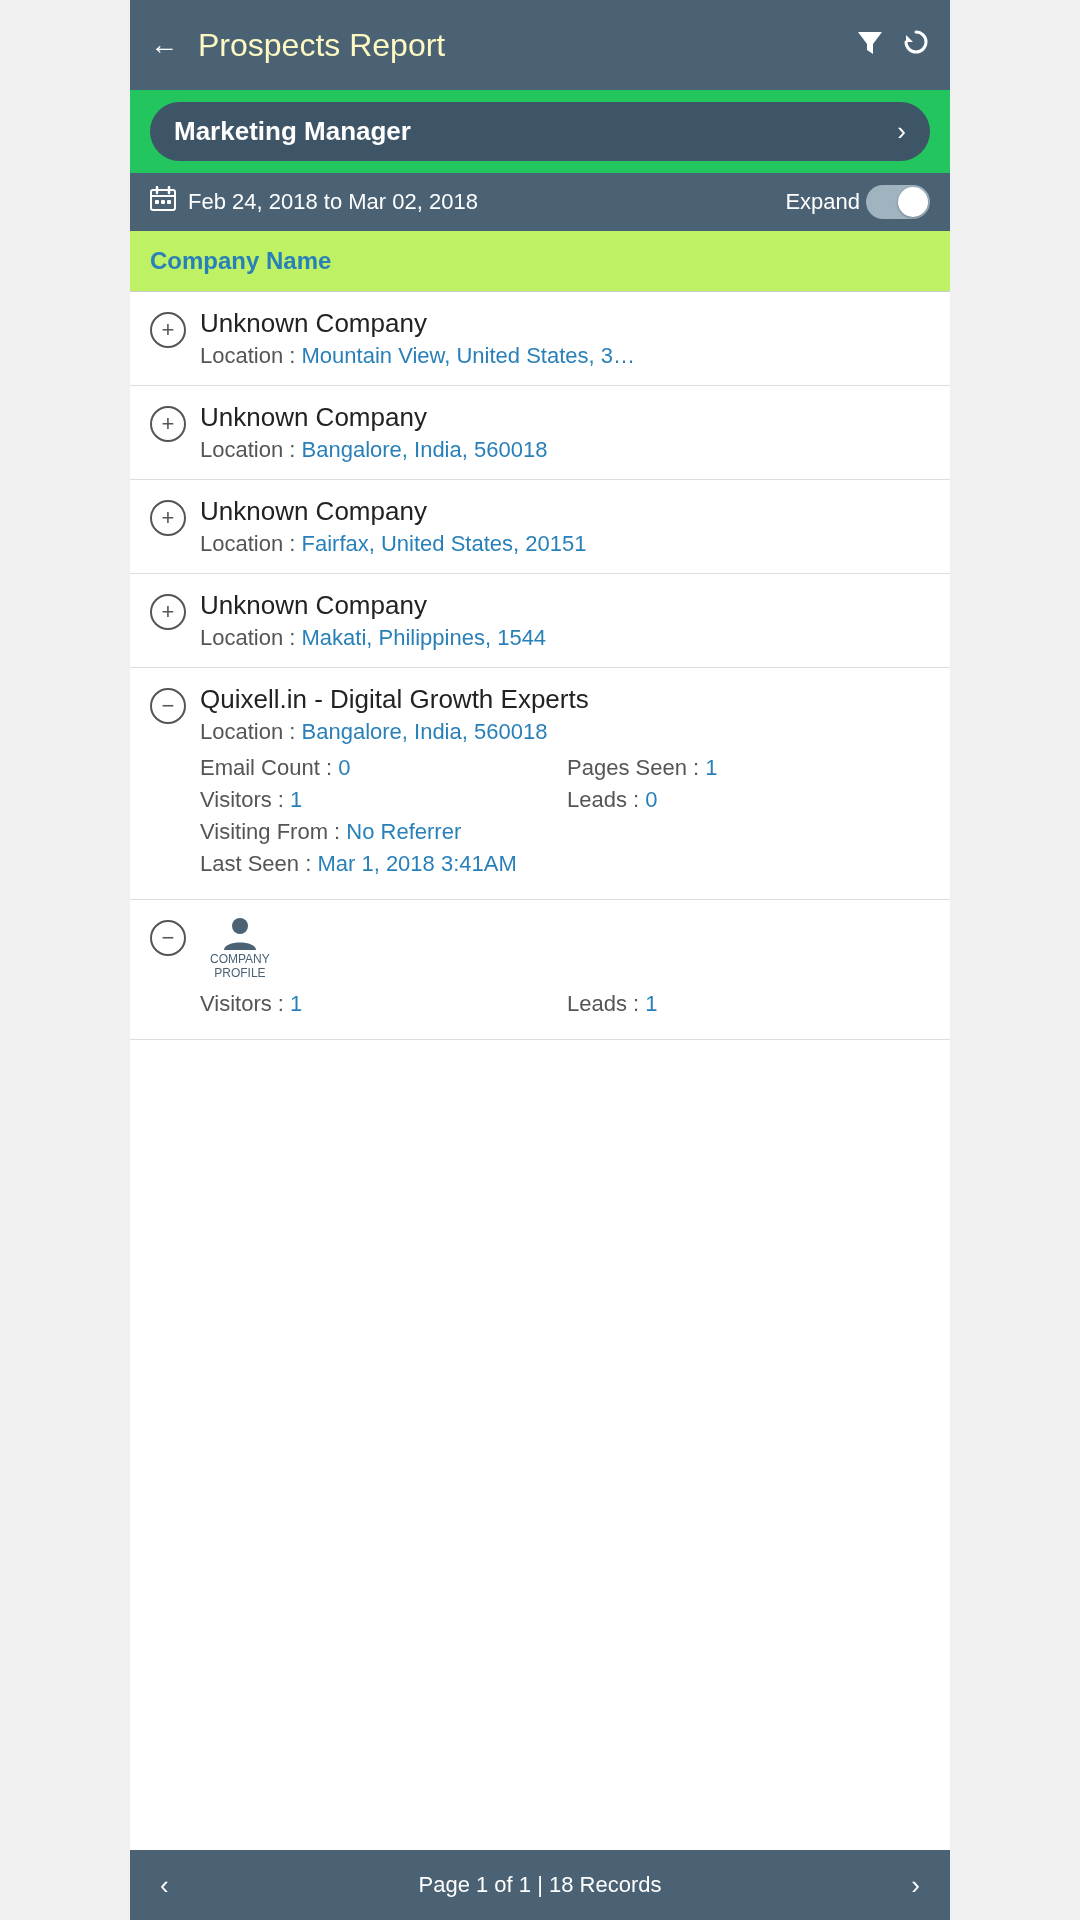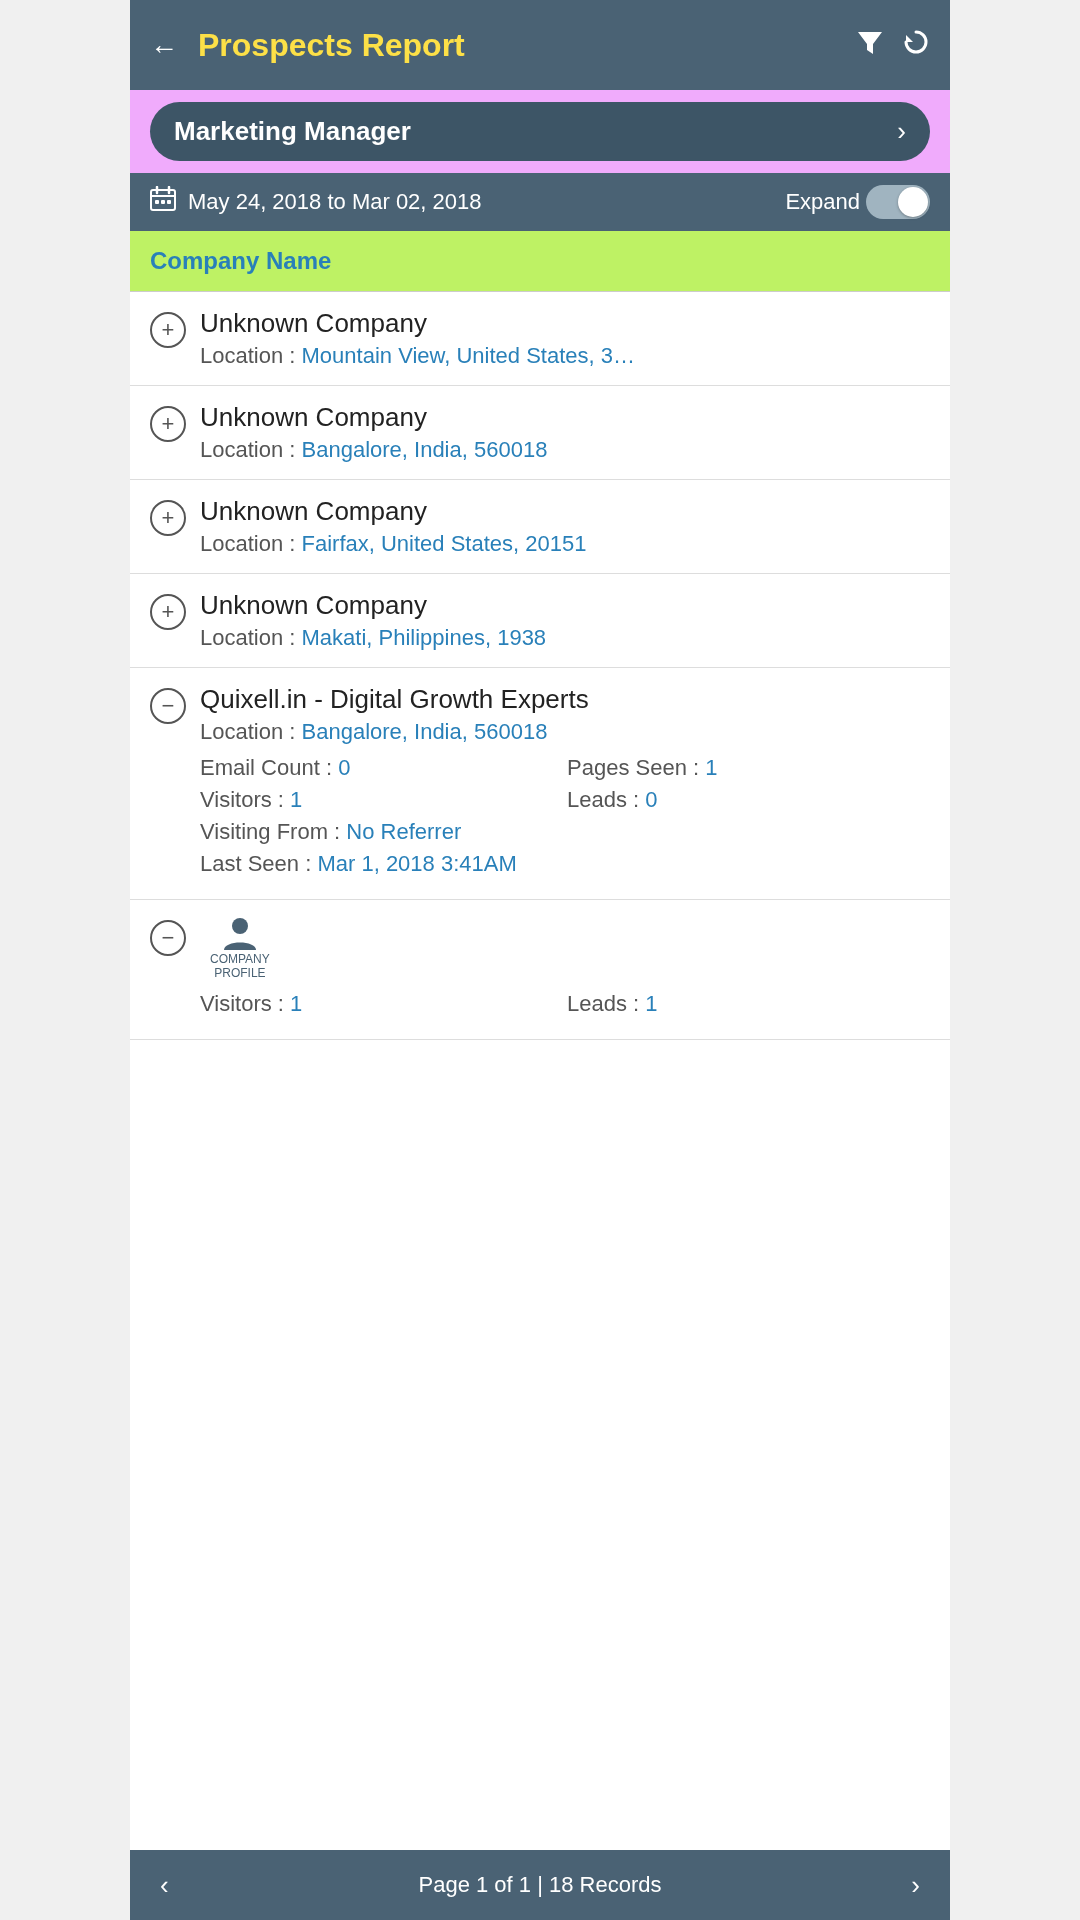--- a/index.html
+++ b/index.html
@@ -23,39 +23,39 @@
       height: 90px;
     }
     .header-back {
       color: white;
       font-size: 28px;
       cursor: pointer;
       margin-right: 20px;
       font-weight: 300;
     }
     .header-title {
-      color: #fde047;
+      color: #fef9c3;
       font-size: 32px;
-      font-weight: bold;
+      font-weight: normal;
       flex: 1;
     }
     .header-icons {
       display: flex;
       gap: 18px;
       align-items: center;
     }
     .header-icon {
       color: white;
       font-size: 26px;
       cursor: pointer;
     }
 
     
     .role-selector {
-      background: #f0abfc;
+      background: #22c55e;
       padding: 12px 20px;
     }
     .role-btn {
       background: #3d5566;
       border-radius: 30px;
       display: flex;
       align-items: center;
       justify-content: space-between;
       padding: 14px 24px;
       cursor: pointer;
@@ -280,21 +280,21 @@
       <svg width="26" height="26" viewBox="0 0 26 26" fill="none" xmlns="http://www.w3.org/2000/svg">
         <rect x="1" y="4" width="24" height="20" rx="2" stroke="white" stroke-width="2" fill="none"></rect>
         <line x1="1" y1="10" x2="25" y2="10" stroke="white" stroke-width="2"></line>
         <line x1="7" y1="1" x2="7" y2="7" stroke="white" stroke-width="2.5" stroke-linecap="round"></line>
         <line x1="19" y1="1" x2="19" y2="7" stroke="white" stroke-width="2.5" stroke-linecap="round"></line>
         <rect x="5" y="14" width="4" height="4" rx="1" fill="white"></rect>
         <rect x="11" y="14" width="4" height="4" rx="1" fill="white"></rect>
         <rect x="17" y="14" width="4" height="4" rx="1" fill="white"></rect>
       </svg>
     </span>
-    <span class="date-text">May 24, 2018 to Mar 02, 2018</span>
+    <span class="date-text">Feb 24, 2018 to Mar 02, 2018</span>
   </div>
   <div class="date-right">
     <span class="expand-label">Expand</span>
     <div class="toggle on">
       <div class="toggle-knob"></div>
     </div>
   </div>
 </div>
 
 <div class="column-header">
@@ -338,21 +338,21 @@
       </div>
     </div>
   </div>
 
   <div class="list-item">
     <div class="list-item-header">
       <div class="expand-icon">+</div>
       <div class="item-content">
         <div class="company-name">Unknown Company</div>
         <div class="location-text">
-          <span>Location : </span><span class="location-link">Makati, Philippines, 1938</span>
+          <span>Location : </span><span class="location-link">Makati, Philippines, 1544</span>
         </div>
       </div>
     </div>
   </div>
 
   <div class="list-item">
     <div class="list-item-header">
       <div class="expand-icon minus">−</div>
       <div class="item-content">
         <div class="company-name">Quixell.in - Digital Growth Experts</div>

